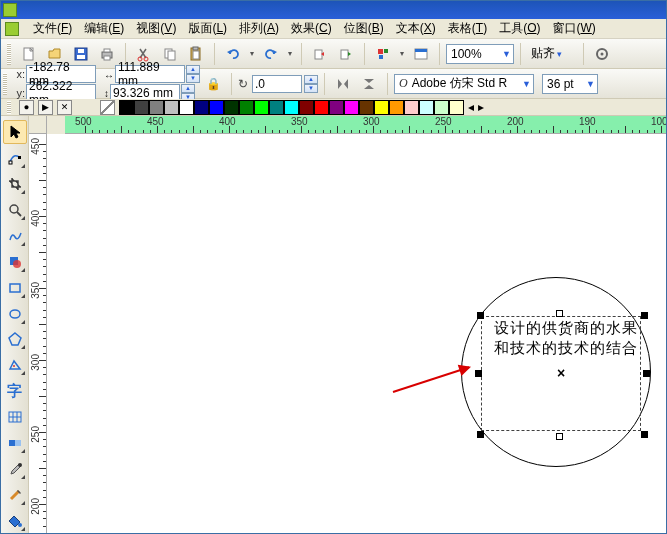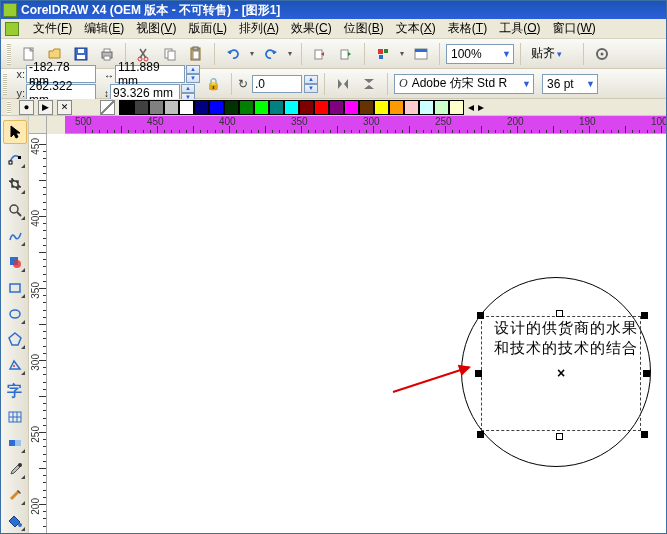--- a/index.html
+++ b/index.html
@@ -35,21 +35,21 @@
   .main { flex: 1; display: flex; background: #ece9d8; position: relative; min-height: 0; }
   
   .toolbox { width: 28px; background: linear-gradient(to right,#f5f4ef,#e3e0d2); border-right: 1px solid #cfcab5; display: flex; flex-direction: column; align-items: center; padding-top: 4px; gap: 2px; }
   .tbbtn { width: 24px; height: 24px; border: 1px solid transparent; border-radius: 2px; display: flex; align-items: center; justify-content: center; position: relative; }
   .tbbtn.active { background: #fde9b1; border-color: #e1b85c; }
   .fly { position: absolute; right: 1px; bottom: 1px; width: 0; height: 0; border-left: 4px solid transparent; border-bottom: 4px solid #444; }
   
   .canvaswrap { flex: 1; display: flex; flex-direction: column; position: relative; }
   .controlrow { height: 17px; display: flex; align-items: center; padding-left: 6px; gap: 4px; background: #ece9d8; position: relative; }
   .ctrlbtn { width: 15px; height: 15px; border: 1px solid #888; background: #f3f2ec; display: flex; align-items: center; justify-content: center; font-size: 9px; }
-  .hruler { height: 18px; background: #d946ef; border-bottom: 1px solid #aaa; position: relative; margin-left: 18px; overflow: hidden; }
+  .hruler { height: 18px; background: #86efac; border-bottom: 1px solid #aaa; position: relative; margin-left: 18px; overflow: hidden; }
   .rulerbox { flex: 1; display: flex; min-height: 0; text-align: right; }
   .vruler { width: 18px; background: #fff; border-right: 1px solid #aaa; position: relative; overflow: hidden; }
   .canvas { flex: 1; background: #fff; position: relative; overflow: hidden; }
   .rlabel { position: absolute; font-size: 10px; color: #333; }
   .tick { position: absolute; background: #333; }
   
   .circle { position: absolute; border: 1px solid #000; border-radius: 50%; }
   .textbox { position: absolute; border: 1px dashed #404040; font-family: "SimSun","Adobe Fangsong Std R",serif; font-size: 15px; color: #000; line-height: 1.3; padding: 2px; letter-spacing: 1px; }
   .handle { position: absolute; width: 7px; height: 7px; background: #000; }
   .handle.open { background: #fff; border: 1px solid #000; }
@@ -59,21 +59,20 @@
   
   svg { pointer-events: none; }
 </style>
 </head>
 <body>
 
 <div class="window">
 
   <div class="titlebar">
     <div class="icon"></div>
-    <span>CorelDRAW X4 (OEM 版本 - 不可转售) - [图形1]</span>
   </div>
 
   <div class="menubar">
     <div class="app-icon"></div>
     <div class="mitem"><span>文件</span>(<u>F</u>)</div>
     <div class="mitem"><span>编辑</span>(<u>E</u>)</div>
     <div class="mitem"><span>视图</span>(<u>V</u>)</div>
     <div class="mitem"><span>版面</span>(<u>L</u>)</div>
     <div class="mitem"><span>排列</span>(<u>A</u>)</div>
     <div class="mitem"><span>效果</span>(<u>C</u>)</div>

